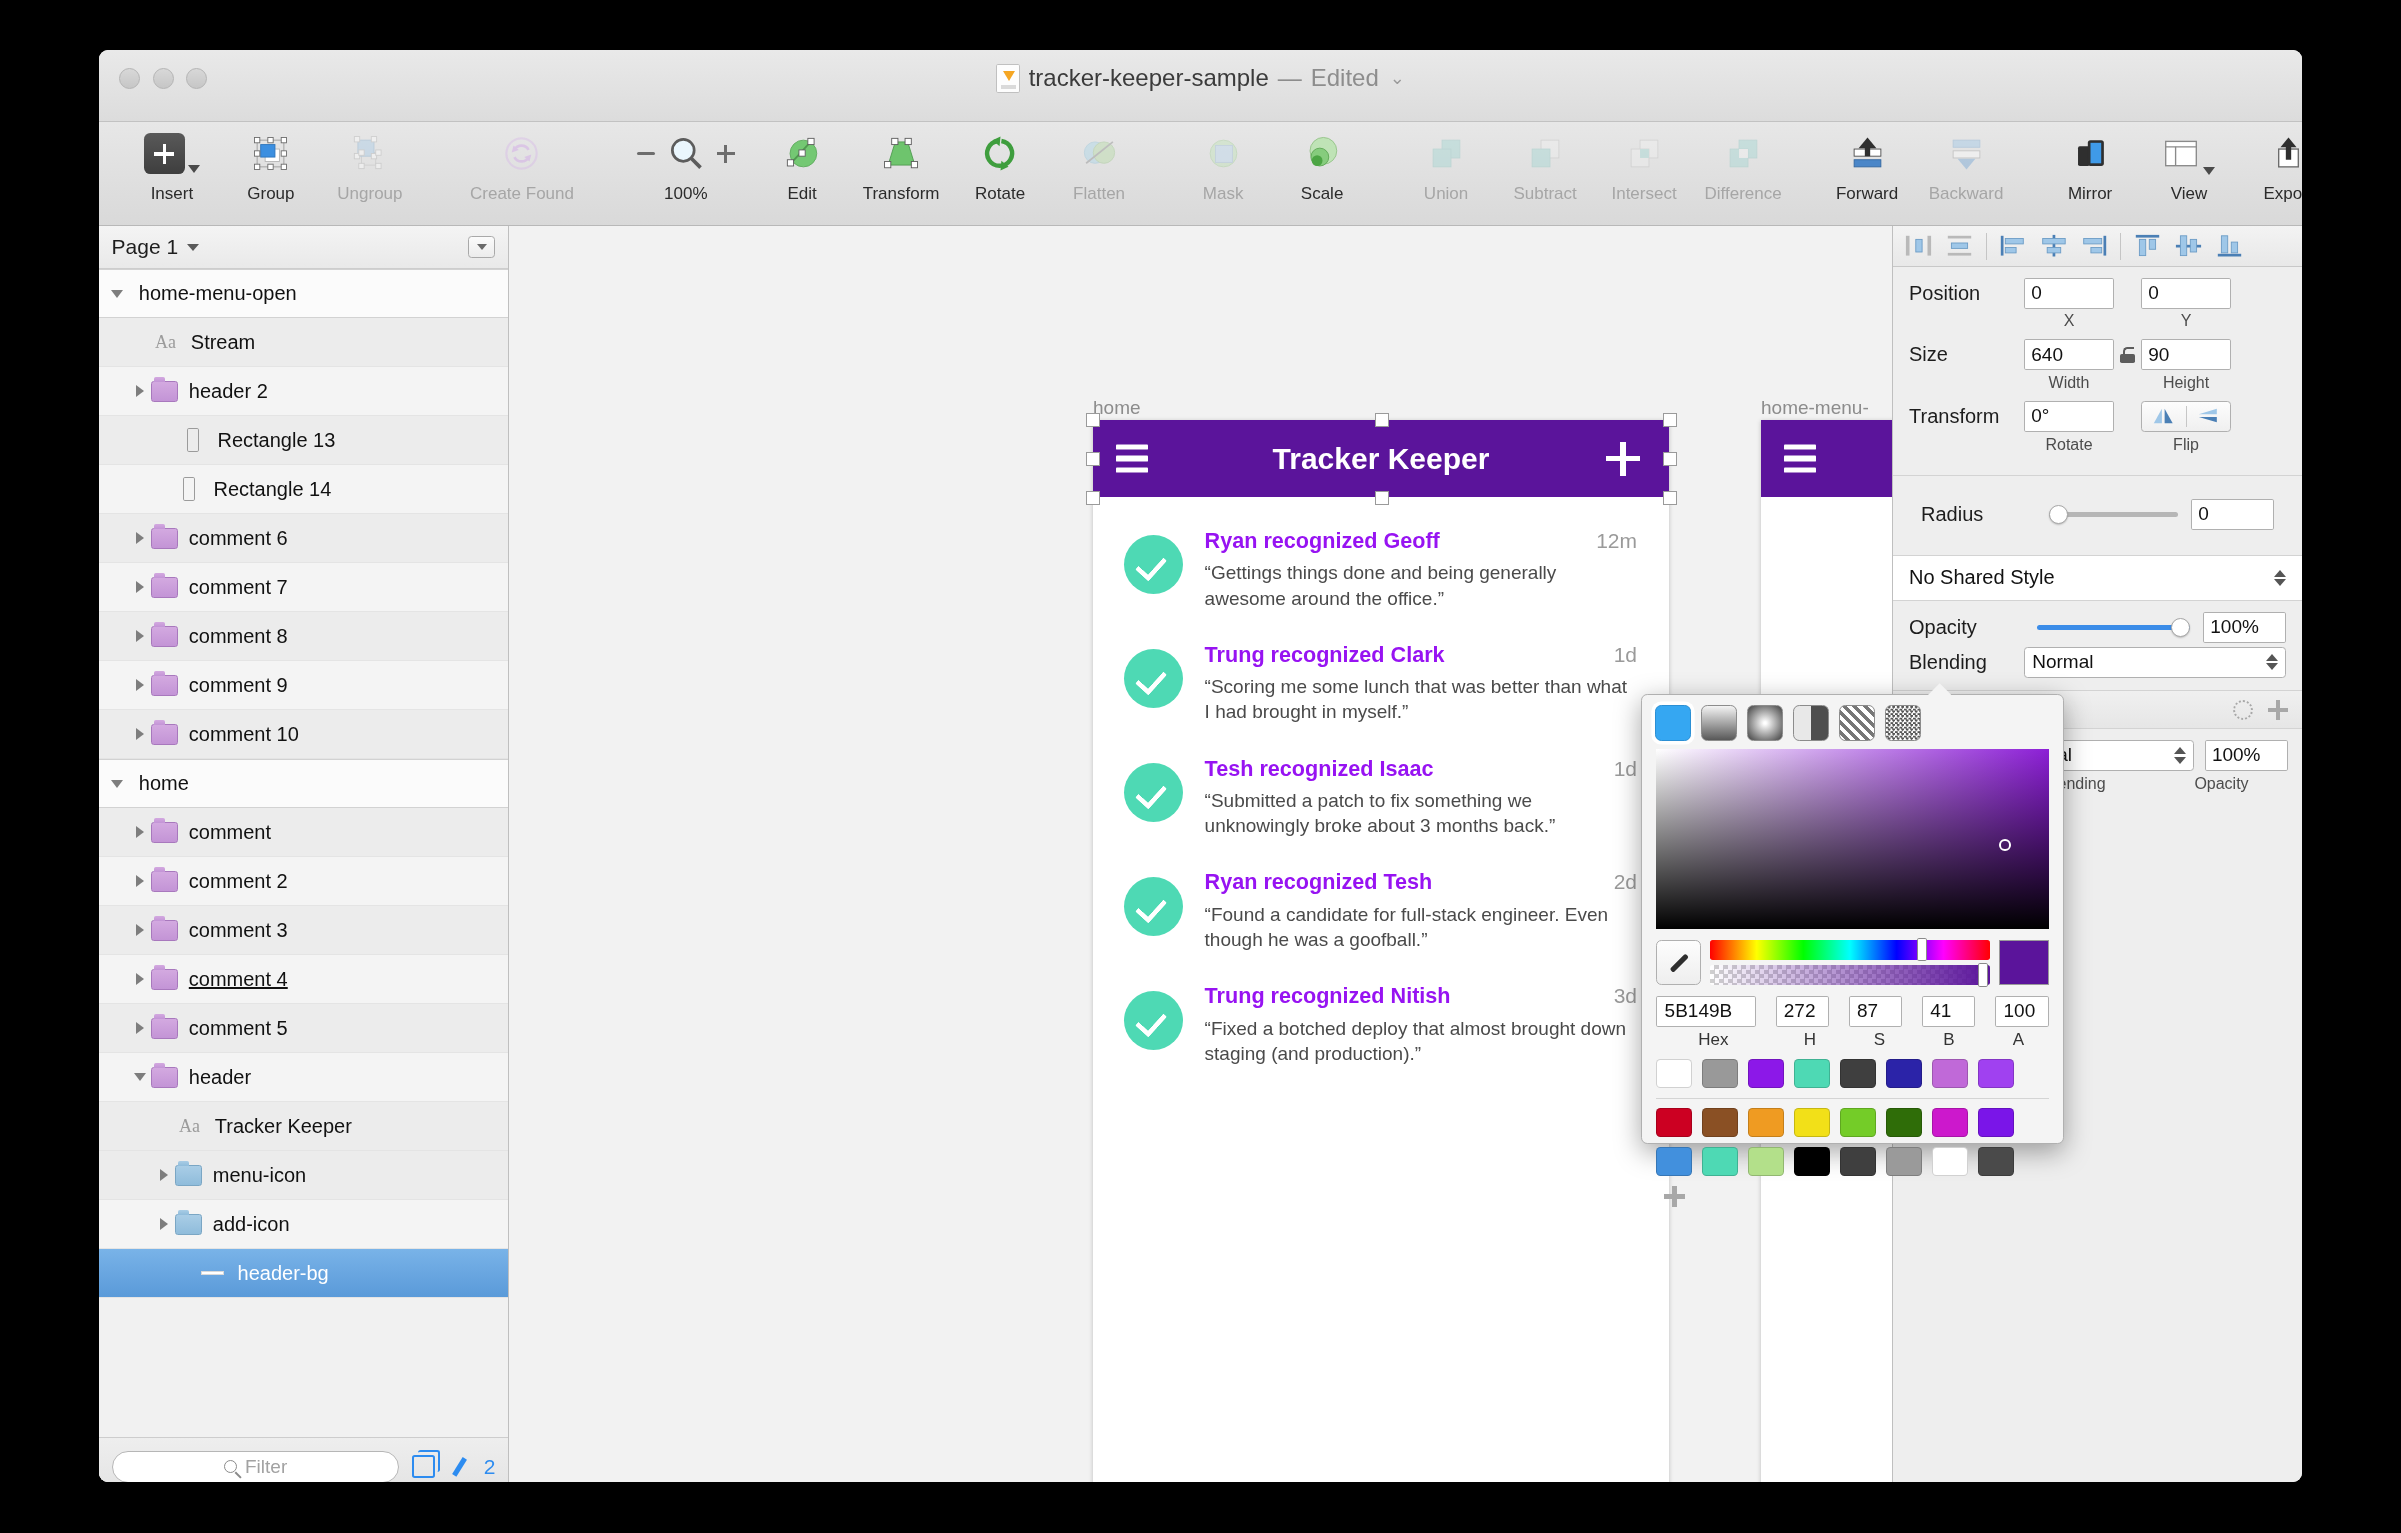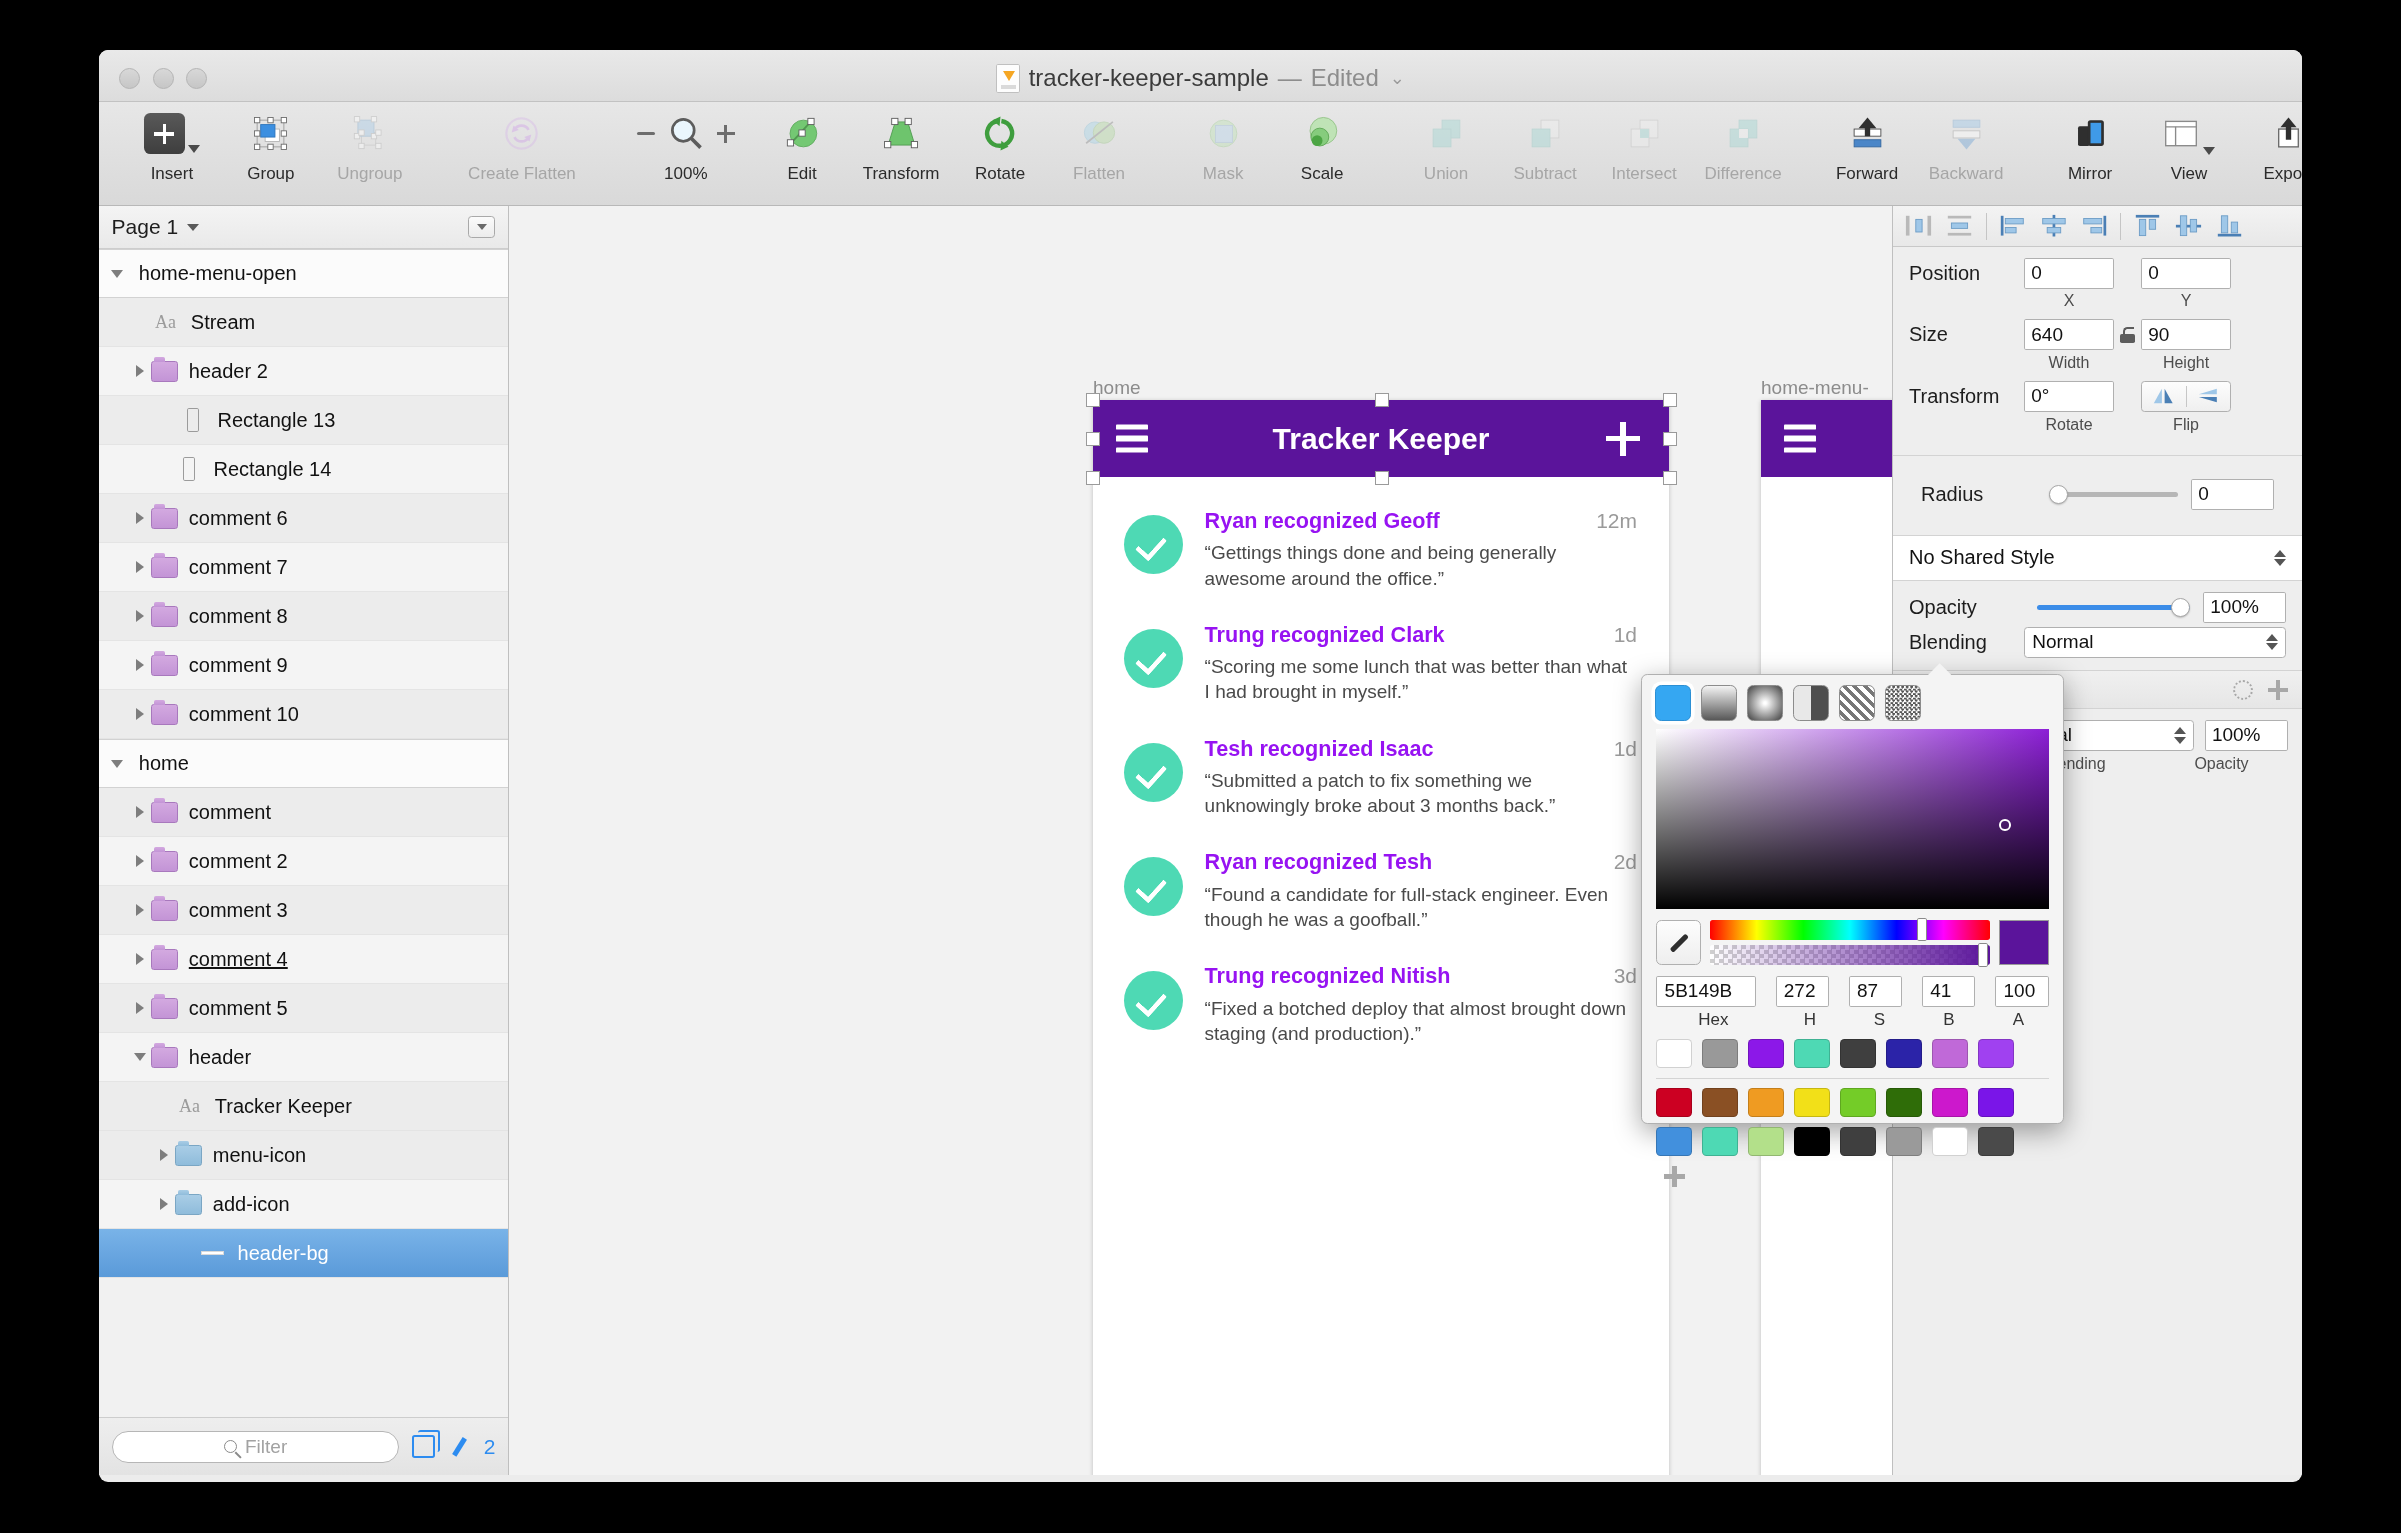--- a/index.html
+++ b/index.html
@@ -4,21 +4,21 @@
 <style>
   * { box-sizing: border-box; margin: 0; padding: 0; }
   html, body { width: 2401px; height: 1533px; background: #000; overflow: hidden;
     font-family: "Liberation Sans", sans-serif; }
 
   #win { position: absolute; left: 99px; top: 50px; width: 2203px; height: 1432px;
     background: #ececec; border-radius: 9px; overflow: hidden;
     box-shadow: 0 9px 36px rgba(0,0,0,.6); }
 
   
-  .titlebar { position: relative; height: 52px;
+  .titlebar { position: relative; height: 72px;
     background: linear-gradient(#e9e9e9,#dcdcdc); border-bottom: 0.9px solid #c2c2c2; }
   .lights { position: absolute; left: 20px; top: 18px; display: flex; gap: 12.6px; }
   .light { width: 21px; height: 21px; border-radius: 50%;
     background: linear-gradient(#d8d8d8,#c6c6c6); border: 0.9px solid #b4b4b4; }
   .title-wrap { position: absolute; left: 0; right: 0; top: 13.5px; display: flex;
     align-items: center; justify-content: center; gap: 9px; }
   .doc-icon { width: 23.4px; height: 29px; background: #fdfdfd; border: 0.9px solid #c0c0c0;
     border-radius: 1.8px; position: relative; }
   .doc-icon:after { content: ""; position: absolute; left: 5.4px; top: 6.3px;
     border-left: 6.3px solid transparent; border-right: 6.3px solid transparent;
@@ -366,21 +366,21 @@
       <div class="titem wide dim">
         <div class="ico">
           <svg width="41" height="41" viewBox="0 0 46 46">
             <circle cx="23" cy="23" r="17" fill="none" stroke="#d7b8e8" stroke-width="2.5"></circle>
             <path d="M15 19 a9 9 0 0 1 16 0" fill="none" stroke="#cf9fe8" stroke-width="3"></path>
             <path d="M31 27 a9 9 0 0 1 -16 0" fill="none" stroke="#cf9fe8" stroke-width="3"></path>
             <polygon points="14,14 20,19 12,22" fill="#cf9fe8"></polygon>
             <polygon points="32,32 26,27 34,24" fill="#cf9fe8"></polygon>
           </svg>
         </div>
-        <div class="lbl">Create Flatten</div>
+        <div class="lbl">Create Found</div>
       </div>
     </div>
 
     <div class="tsep" style="margin-left:25px"></div>
 
     <div class="zoomgrp">
       <div class="zrow">
         <div class="zminus"></div>
         <svg width="40" height="40" viewBox="0 0 44 44">
           <circle cx="19" cy="18" r="12" fill="#eaf6fd" stroke="#5c5c5c" stroke-width="3"></circle>

